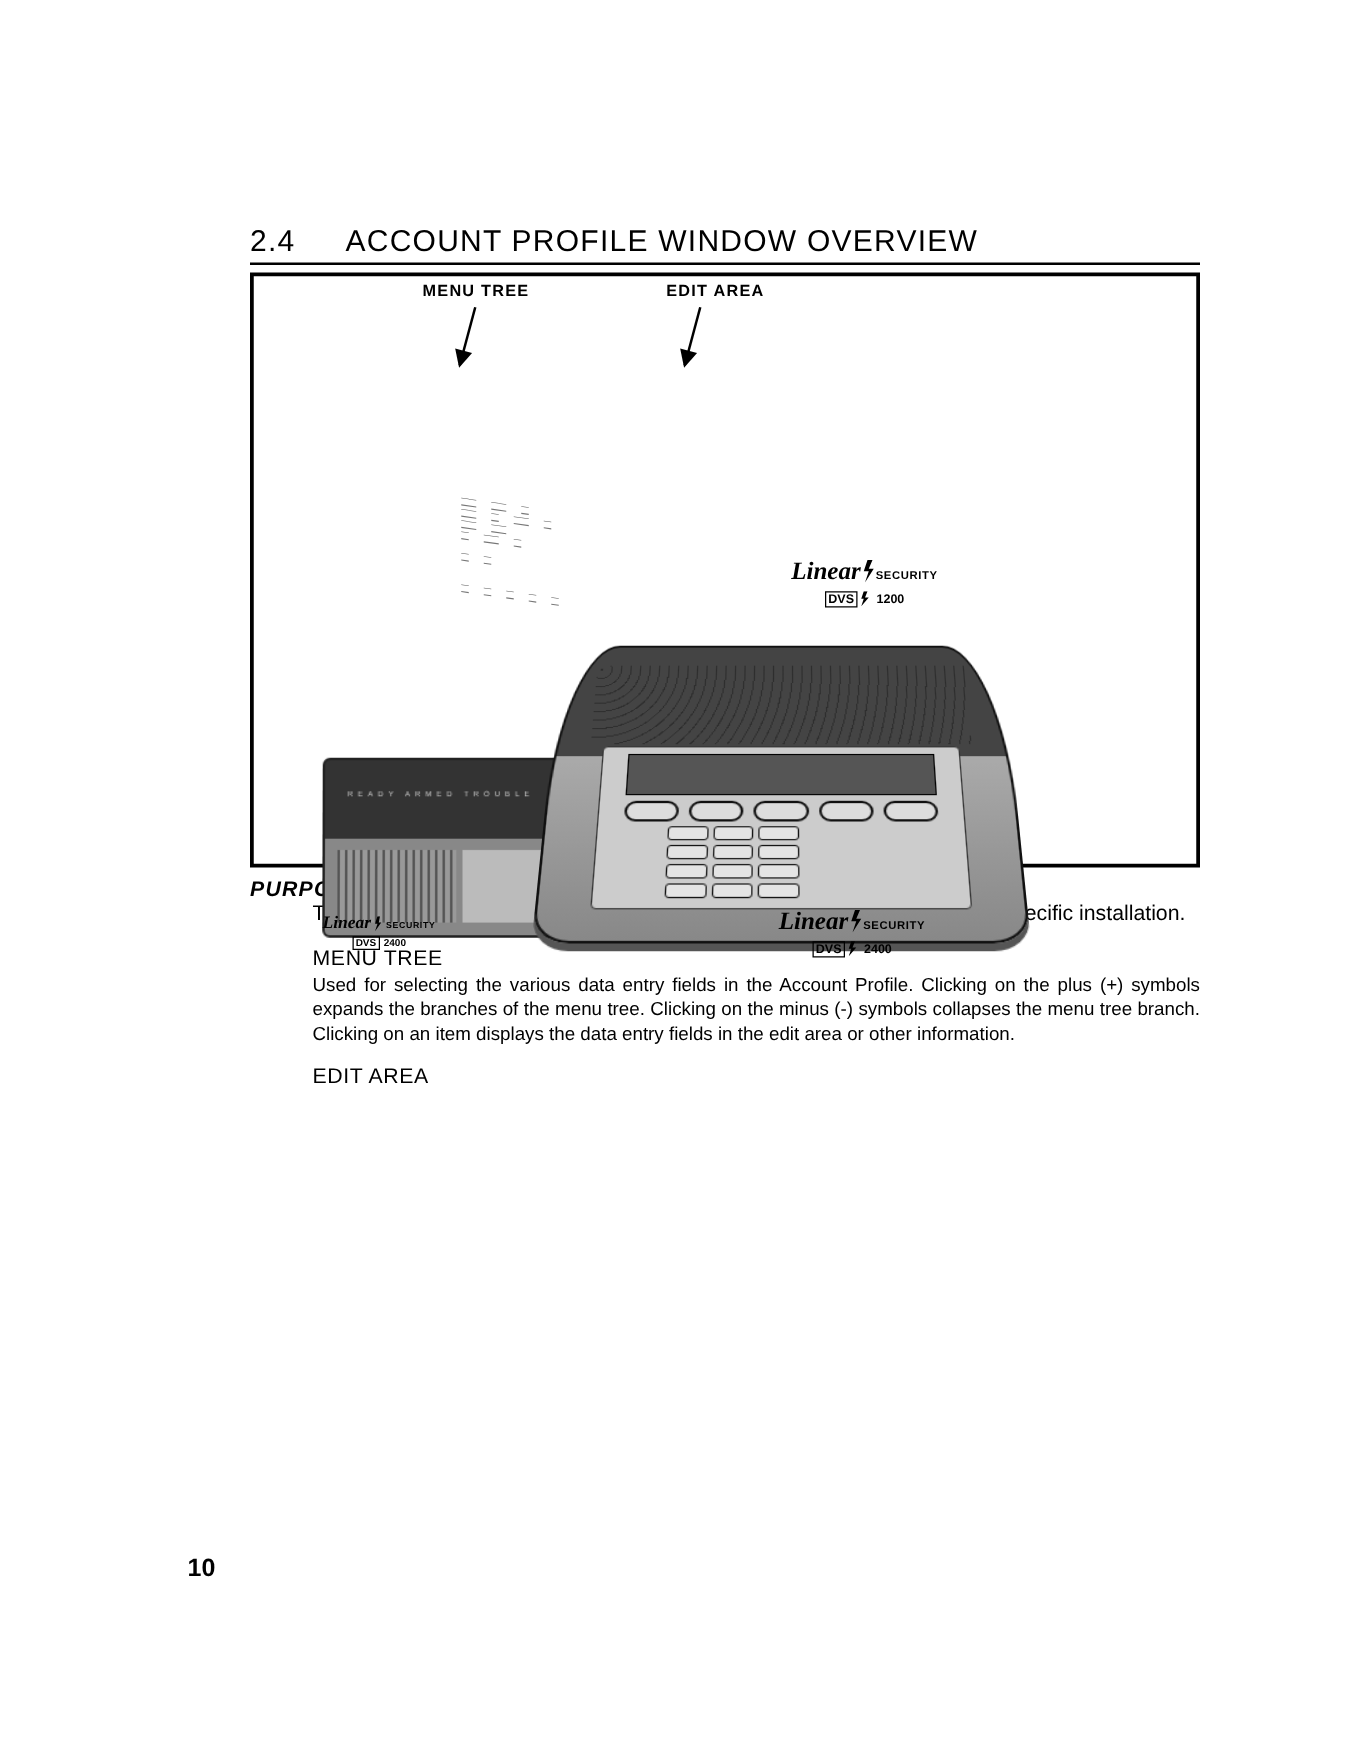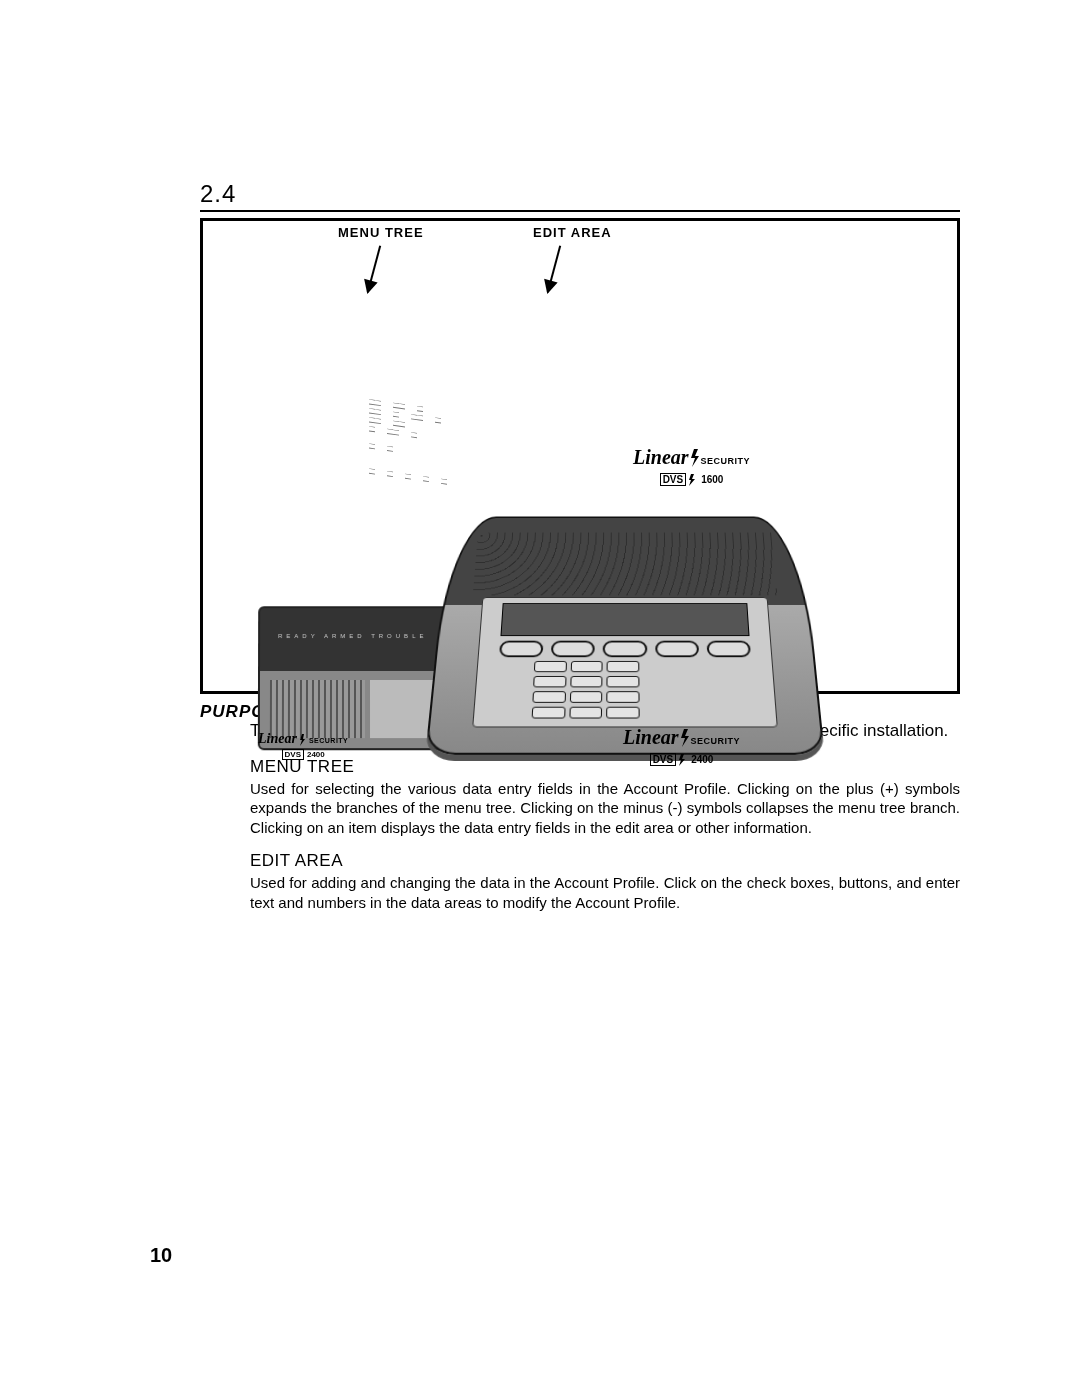--- a/index.html
+++ b/index.html
@@ -210,20 +210,21 @@
     font-size: 20px;
   }
 </style>
 </head>
 <body>
 
 <div class="page">
 
   <div class="title-row">
     <div class="section-num">2.4</div>
+    <div class="section-title">ACCOUNT PROFILE WINDOW OVERVIEW</div>
   </div>
 
   <div class="figure-box">
 
     <div class="figure-label label-menu">MENU TREE</div>
     <div class="figure-label label-edit">EDIT AREA</div>
 
     <div class="arrow menu"></div>
     <div class="arrow edit"></div>
 
@@ -235,21 +236,21 @@
       <span>—</span><span>—</span><br><br><br>
       <span>—</span><span>—</span><span>—</span><span>—</span><span>—</span>
     </div>
 
     <div class="logo logo1">
       <span class="word">Linear</span><span class="bolt"><svg width="10" height="18">
             <polygon points="4,0 1,9 5,9 2,18 9,7 5,7 8,0" fill="#000"></polygon>
           </svg></span><span class="sec">SECURITY</span><br>
       <span class="model-box">DVS</span><span class="bolt"><svg width="8" height="12">
             <polygon points="3,0 1,6 3,6 1,12 7,5 4,5 6,0" fill="#000"></polygon>
-          </svg></span><span class="model-num">1600</span>
+          </svg></span><span class="model-num">1200</span>
     </div>
 
     <div class="device-small">
       <div class="leds">READY   ARMED   TROUBLE</div>
       <div class="slit-area"></div>
       <div class="panel"></div>
     </div>
 
     <div class="device-large">
       <div class="grid"></div>
@@ -297,16 +298,15 @@
 
   </div>
 
   <div class="purpose-label">PURPOSE:</div>
   <div class="purpose-text">To enter data or make changes to an Account Profile to customize it for a specific installation.</div>
 
   <div class="sub-head">MENU TREE</div>
   <div class="sub-body">Used for selecting the various data entry fields in the Account Profile. Clicking on the plus (+) symbols expands the branches of the menu tree. Clicking on the minus (-) symbols collapses the menu tree branch. Clicking on an item displays the data entry fields in the edit area or other information.</div>
 
   <div class="sub-head">EDIT AREA</div>
-  <div class="sub-body">Used for adding and changing the data in the Account Profile. Click on the check boxes, buttons, and enter text and numbers in the data areas to modify the Account Profile.</div>
 
   <div class="page-num">10</div>
 </div>
 
 </body></html>

